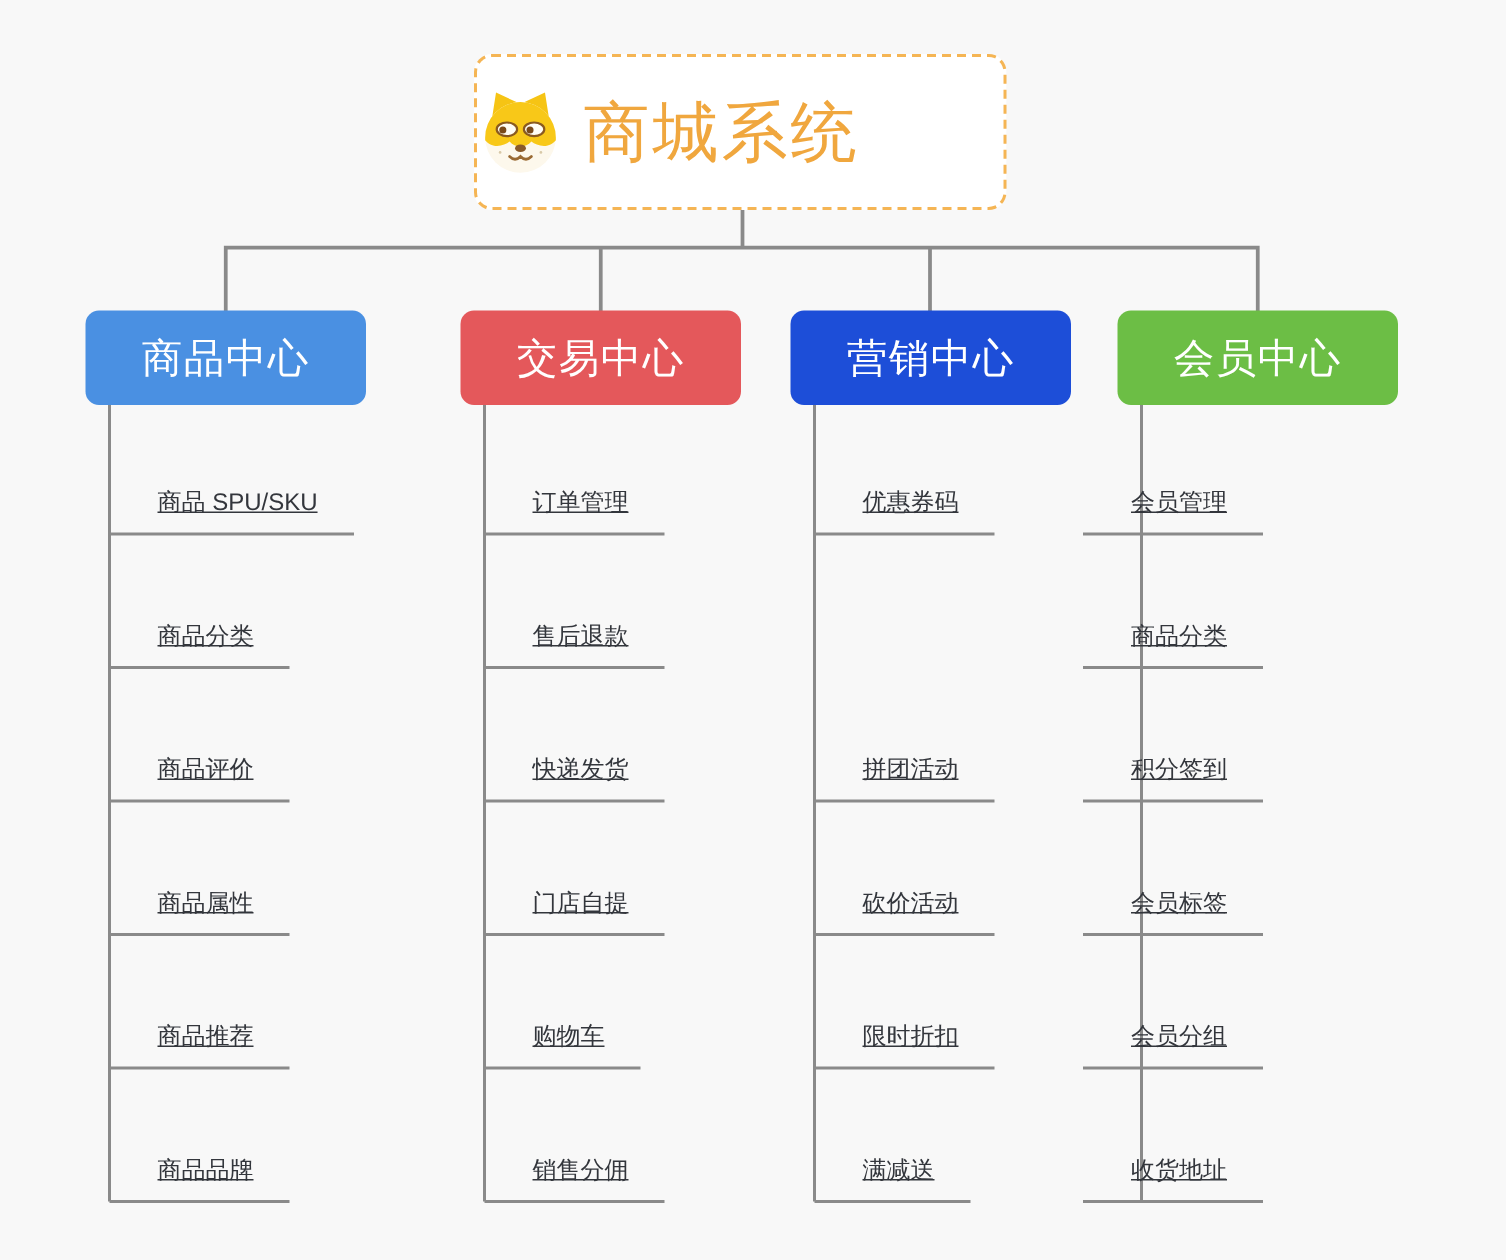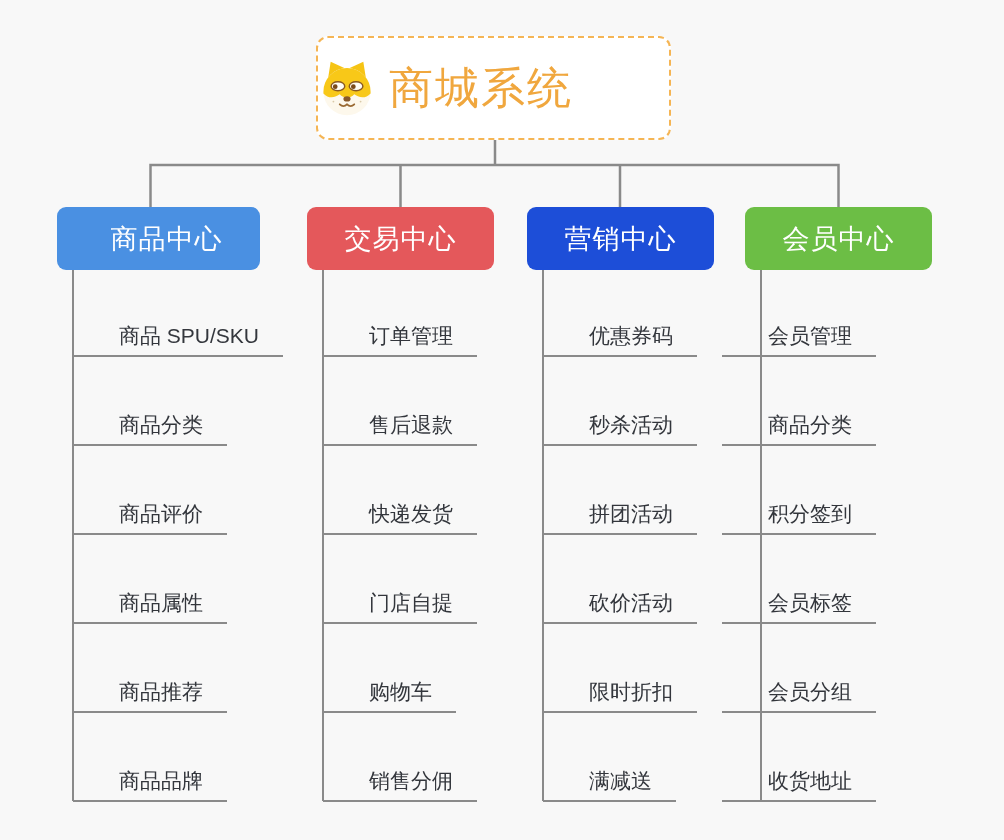--- a/index.html
+++ b/index.html
@@ -35,32 +35,33 @@
   }
   .dog{width:58px;height:58px;display:inline-flex;}
 
   .branch{
     position:absolute;top:207px;width:187px;height:63px;
     border-radius:9px;
     display:flex;align-items:center;justify-content:center;
     color:#ffffff;font-size:27px;letter-spacing:1px;
     z-index:2;
   }
-  .b0{left:57px;padding-left:16px;} .b1{left:307px;} .b2{left:527px;} .b3{left:745px;}
+  .b0{left:57px;} .b1{left:307px;} .b2{left:527px;} .b3{left:745px;}
 
   .leaf{
     position:absolute;
     display:inline-block;
     line-height:30px;
-    padding:0 24px 4px 46px;
+    padding:0 24px 4px 32px;
     border-bottom:2px solid var(--line,#8a8a8a);
-    font-size:21px;
+    font-size:16px;
     color:#33363c;
     white-space:nowrap;
     z-index:1;
+    text-decoration:underline;
   }
   .c0{left:73px;} .c1{left:323px;} .c2{left:543px;} .c3{left:722px;}
   .r0{top:321px;} .r1{top:410px;} .r2{top:499px;}
   .r3{top:588px;} .r4{top:677px;} .r5{top:766px;}
 </style>
 </head>
 <body>
 
 <div class="stage">
 
@@ -110,21 +111,20 @@
   <div class="leaf c0 r5">商品品牌</div>
 
   <div class="leaf c1 r0">订单管理</div>
   <div class="leaf c1 r1">售后退款</div>
   <div class="leaf c1 r2">快递发货</div>
   <div class="leaf c1 r3">门店自提</div>
   <div class="leaf c1 r4">购物车</div>
   <div class="leaf c1 r5">销售分佣</div>
 
   <div class="leaf c2 r0">优惠券码</div>
-  <div class="leaf c2 r1">秒杀活动</div>
   <div class="leaf c2 r2">拼团活动</div>
   <div class="leaf c2 r3">砍价活动</div>
   <div class="leaf c2 r4">限时折扣</div>
   <div class="leaf c2 r5">满减送</div>
 
   <div class="leaf c3 r0">会员管理</div>
   <div class="leaf c3 r1">商品分类</div>
   <div class="leaf c3 r2">积分签到</div>
   <div class="leaf c3 r3">会员标签</div>
   <div class="leaf c3 r4">会员分组</div>

